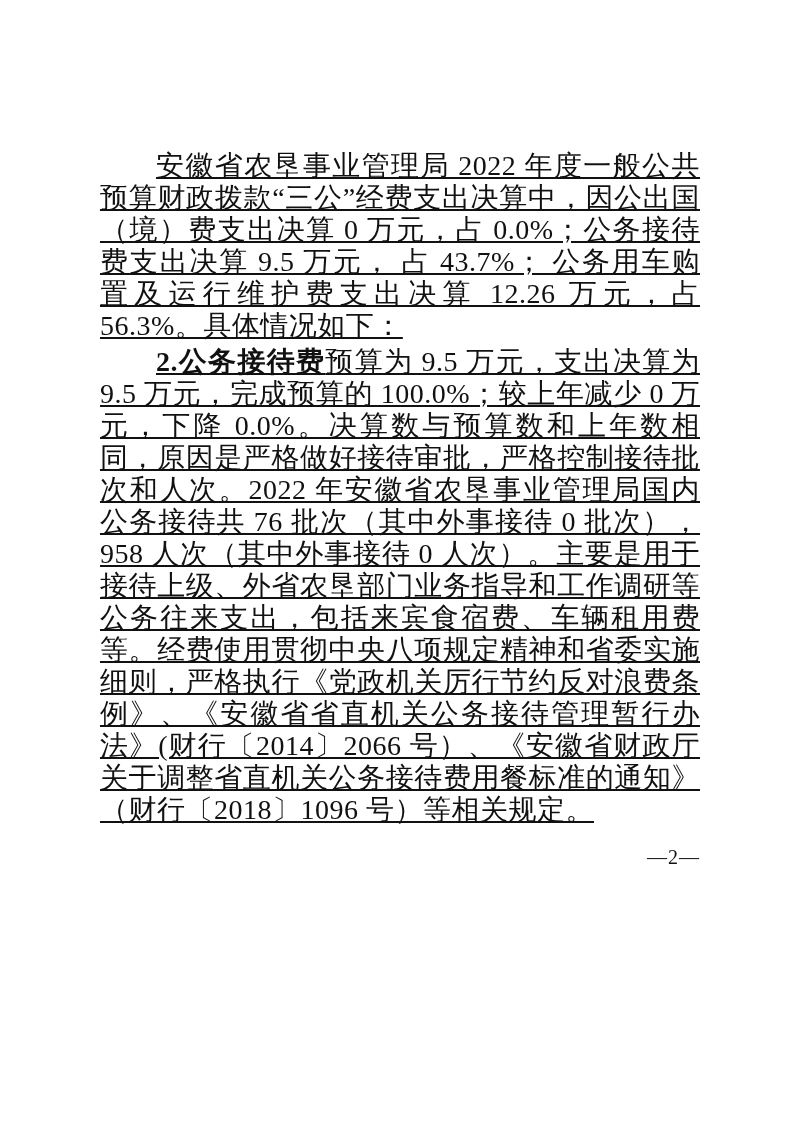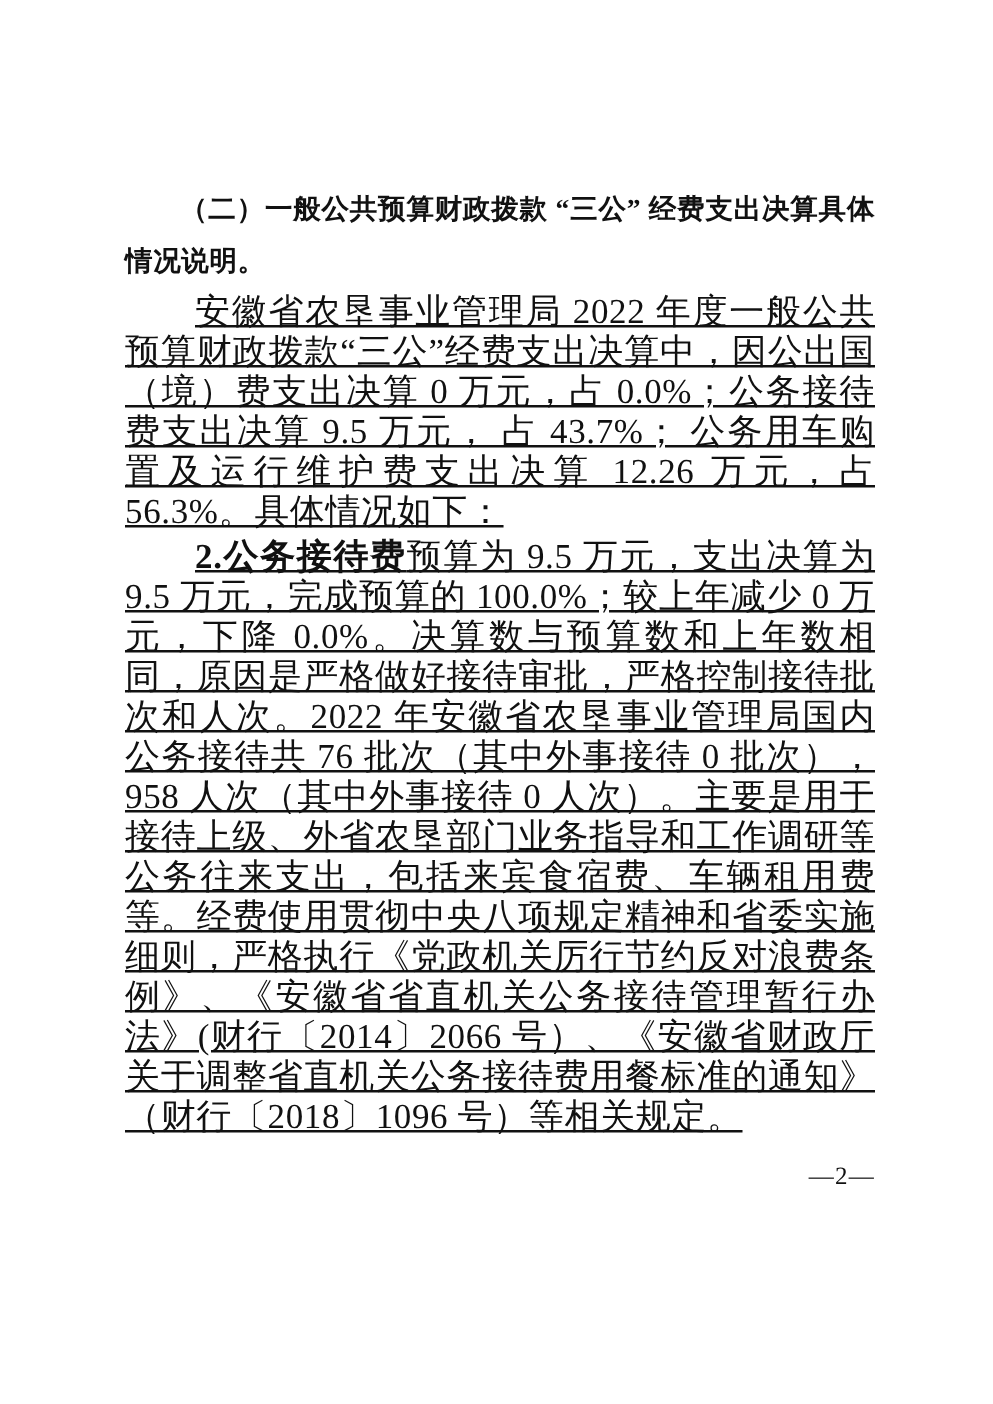--- a/index.html
+++ b/index.html
@@ -50,21 +50,20 @@
     text-align: right;
     letter-spacing: 1px;
   }
 </style>
 </head>
 <body>
 
 <div class="page">
   <div class="content">
 
-    <h2 class="heading">（二）一般公共预算财政拨款 “三公” 经费支出决算具体情况说明。</h2>
 
     <p class="para">安徽省农垦事业管理局 2022 年度一般公共预算财政拨款“三公”经费支出决算中，因公出国（境）费支出决算 0 万元，占 0.0%；公务接待费支出决算 9.5 万元， 占 43.7%； 公务用车购置及运行维护费支出决算 12.26 万元，占 56.3%。具体情况如下：</p>
 
 
     <p class="para"><span class="lead">2.公务接待费</span><span>预算为 9.5 万元，支出决算为 9.5 万元，完成预算的 100.0%；较上年减少 0 万元，下降 0.0%。决算数与预算数和上年数相同，原因是严格做好接待审批，严格控制接待批次和人次。2022 年安徽省农垦事业管理局国内公务接待共 76 批次（其中外事接待 0 批次），958 人次（其中外事接待 0 人次）。主要是用于接待上级、外省农垦部门业务指导和工作调研等公务往来支出，包括来宾食宿费、车辆租用费等。经费使用贯彻中央八项规定精神和省委实施细则，严格执行《党政机关厉行节约反对浪费条例》、《安徽省省直机关公务接待管理暂行办法》(财行〔2014〕2066 号）、《安徽省财政厅关于调整省直机关公务接待费用餐标准的通知》（财行〔2018〕1096 号）等相关规定。</span></p>
 
     <div class="page-number">—2—</div>
 
   </div>
 </div>

